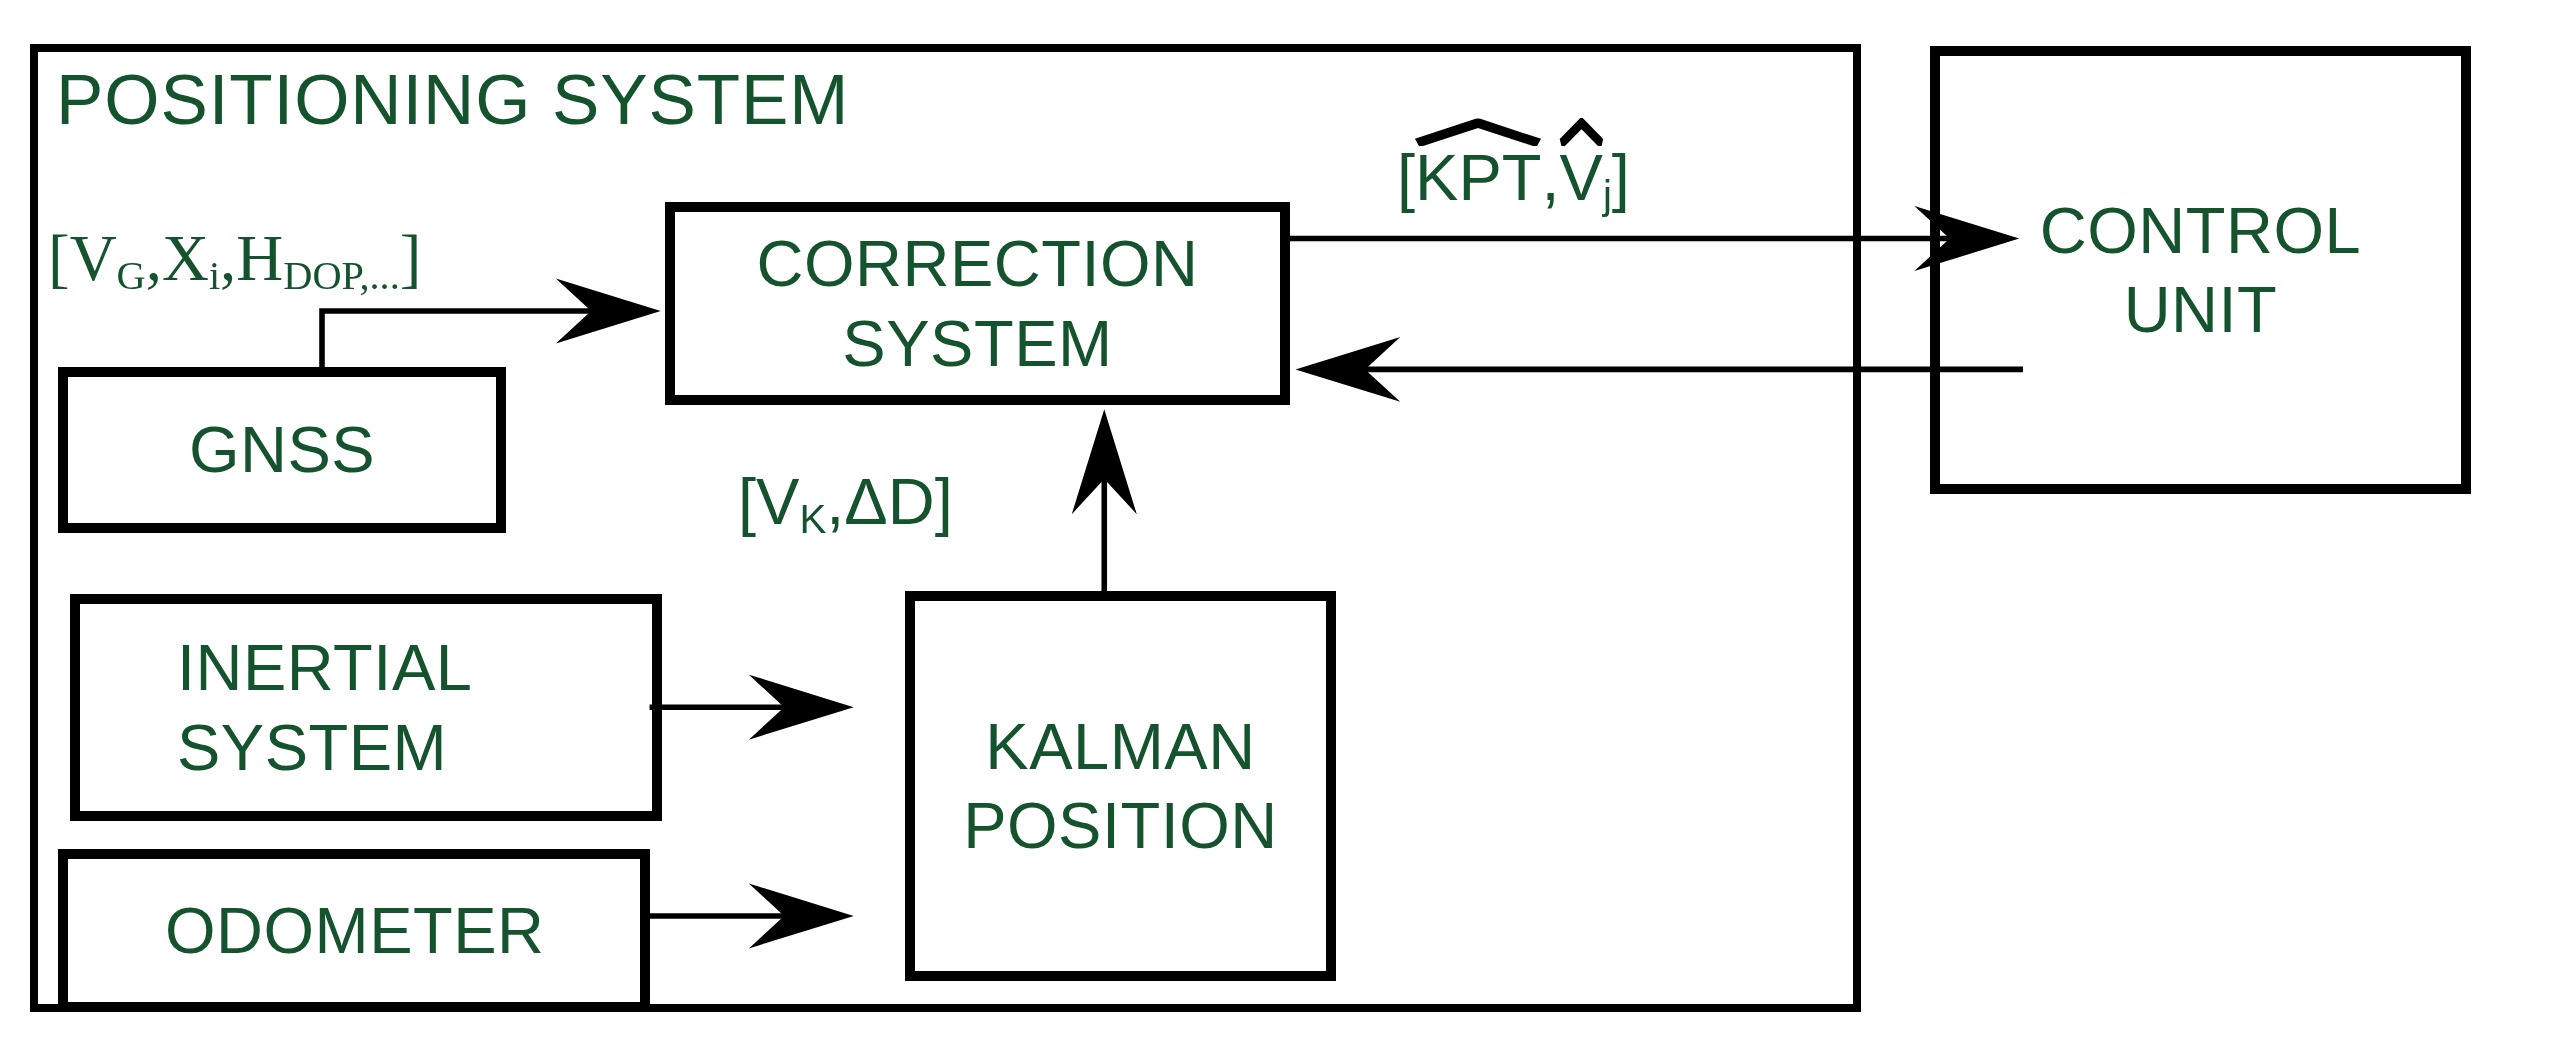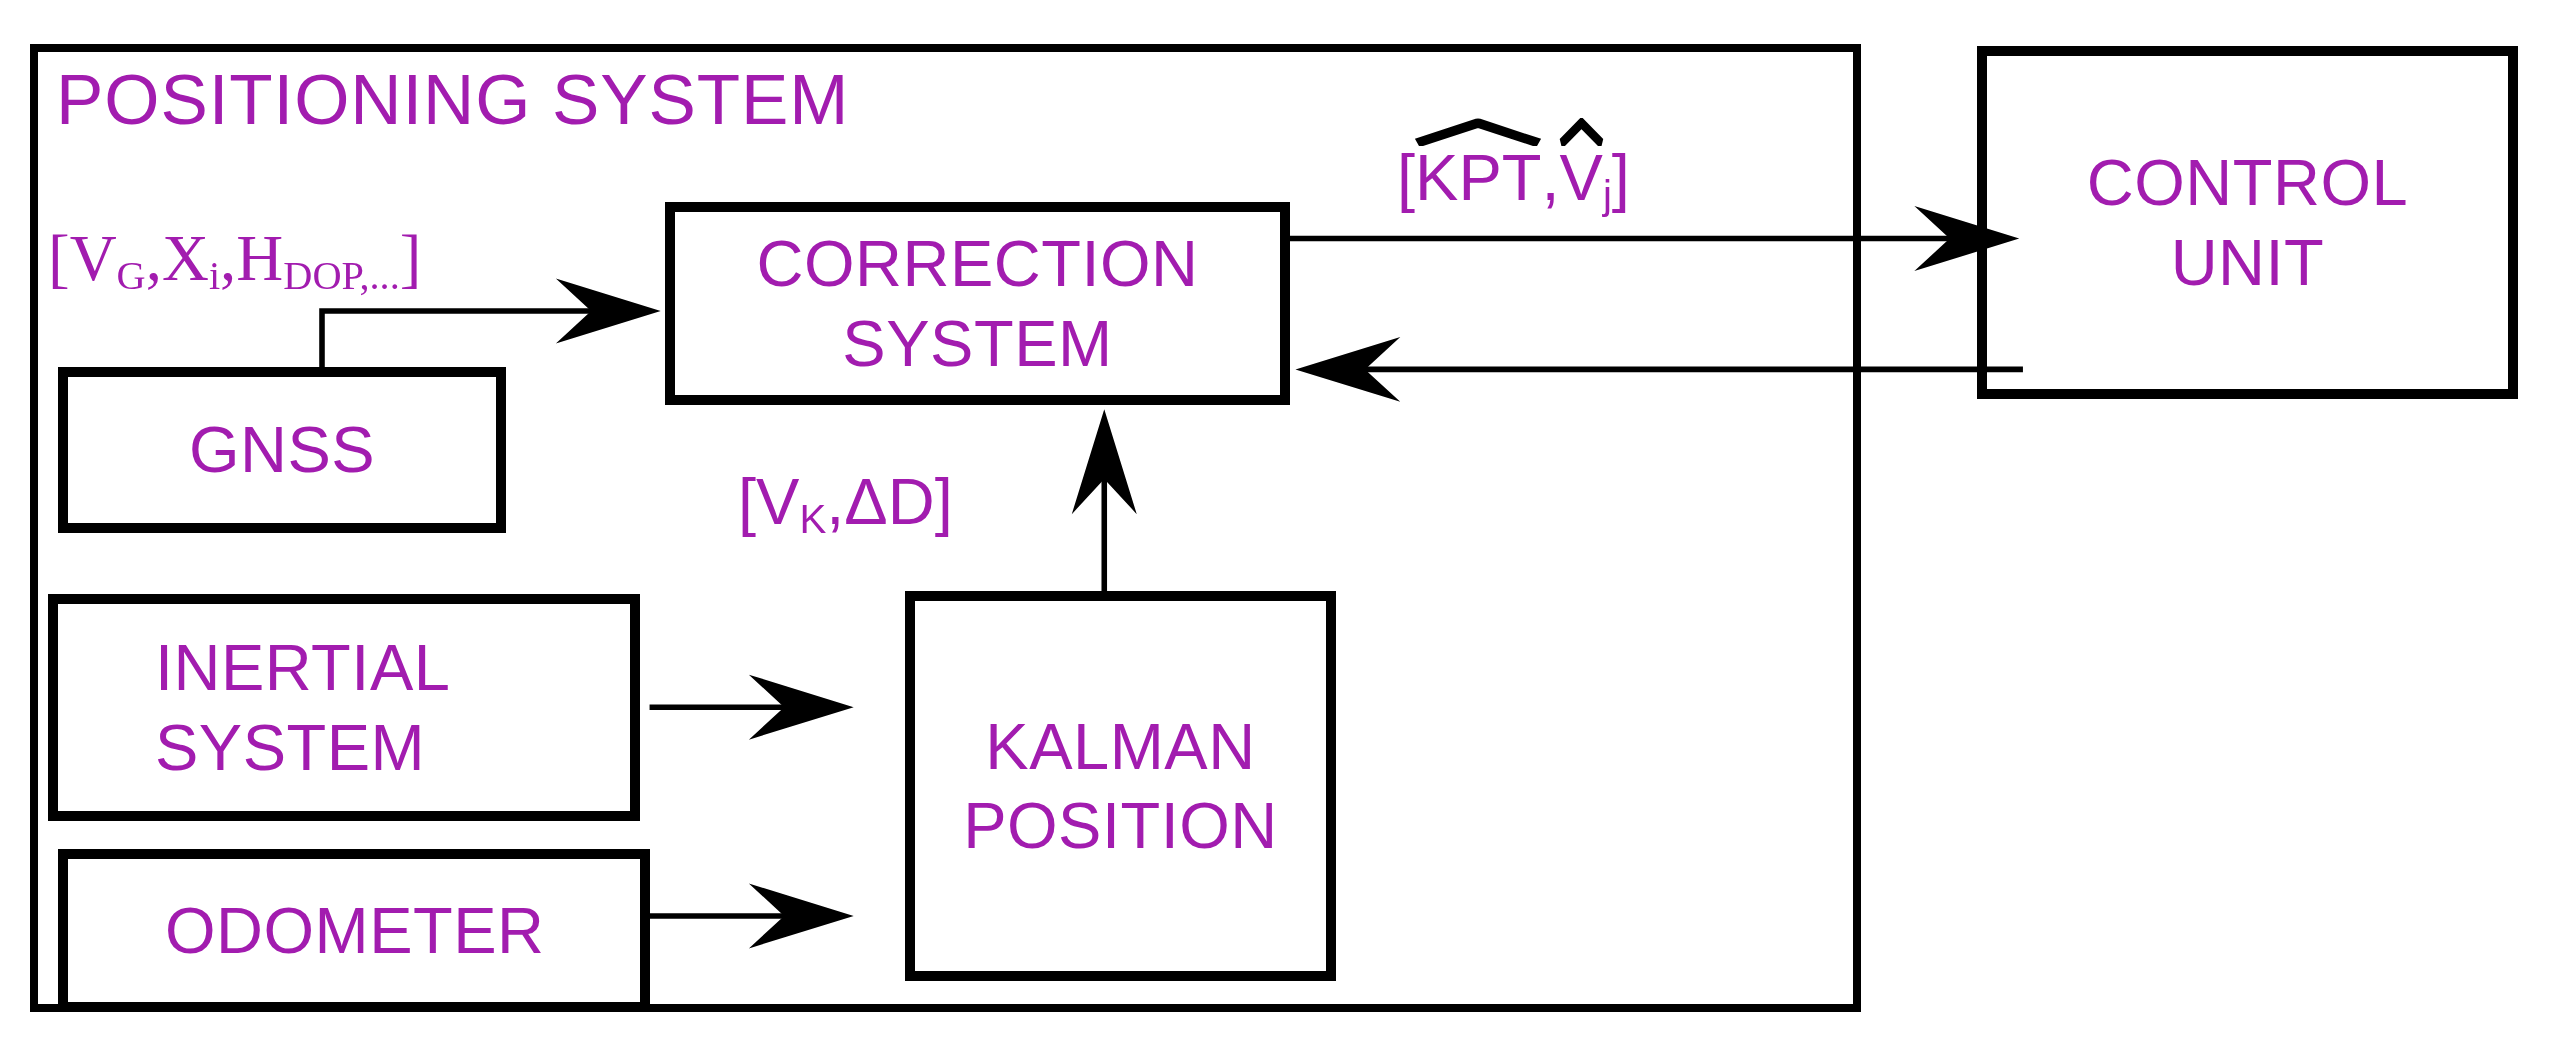--- a/index.html
+++ b/index.html
@@ -1,21 +1,21 @@
 <!DOCTYPE html>
 <html style="font-size:15px"><head>
 <meta charset="utf-8">
 <style>
   html,body{margin:0;padding:0;background:#ffffff;}
   .canvas{
     position:relative;
     width:2576px;height:1045px;
     background:#ffffff;
     font-family:"Liberation Sans","DejaVu Sans",sans-serif;
-    color:#a21caf;
+    color:#14532d;
     overflow:hidden;
   }
   .box{
     position:absolute;
     border:10.2px solid #000;
     background:#fff;
     box-sizing:border-box;
     display:flex;
     flex-direction:column;
     justify-content:center;
@@ -104,40 +104,40 @@
     <g>
       <path d="M2180,398 L1462,398" fill="none" stroke="#000" stroke-width="6"></path>
       <polygon points="1396,398 1509,363 1471,398 1509,433" fill="#000"></polygon>
     </g>
   </svg>
 
   <div class="box" style="left:58px;top:367px;width:448px;height:166px;">
     <span>GNSS</span>
   </div>
 
-  <div class="box left-align" style="left:48px;top:594px;width:592px;height:227px;">
+  <div class="box left-align" style="left:70px;top:594px;width:592px;height:227px;">
     <span>INERTIAL</span>
     <span>SYSTEM</span>
   </div>
 
   <div class="box left-align" style="left:58px;top:849px;width:592px;height:163px;">
     <span>ODOMETER</span>
   </div>
 
   <div class="box" style="left:905px;top:591px;width:431px;height:390px;">
     <span>KALMAN</span>
     <span>POSITION</span>
   </div>
 
   <div class="box" style="left:665px;top:202px;width:625px;height:203px;">
     <span>CORRECTION</span>
     <span>SYSTEM</span>
   </div>
 
-  <div class="box" style="left:1977px;top:46px;width:541px;height:353px;">
+  <div class="box" style="left:1930px;top:46px;width:541px;height:448px;">
     <span>CONTROL</span>
     <span>UNIT</span>
   </div>
 
   <div class="siglabel" style="left:48px;top:221px;font-family:Liberation Serif, serif;">
     <span>[V</span><sub class="ss">G</sub><span>,X</span><sub class="ss">i</sub><span>,H</span><sub class="ss">DOP,...</sub><span>]</span>
   </div>
 
   <div class="siglabel" style="left:738px;top:464px;">
     <span>[V</span><sub class="ss">K</sub><span>,ΔD]</span>

